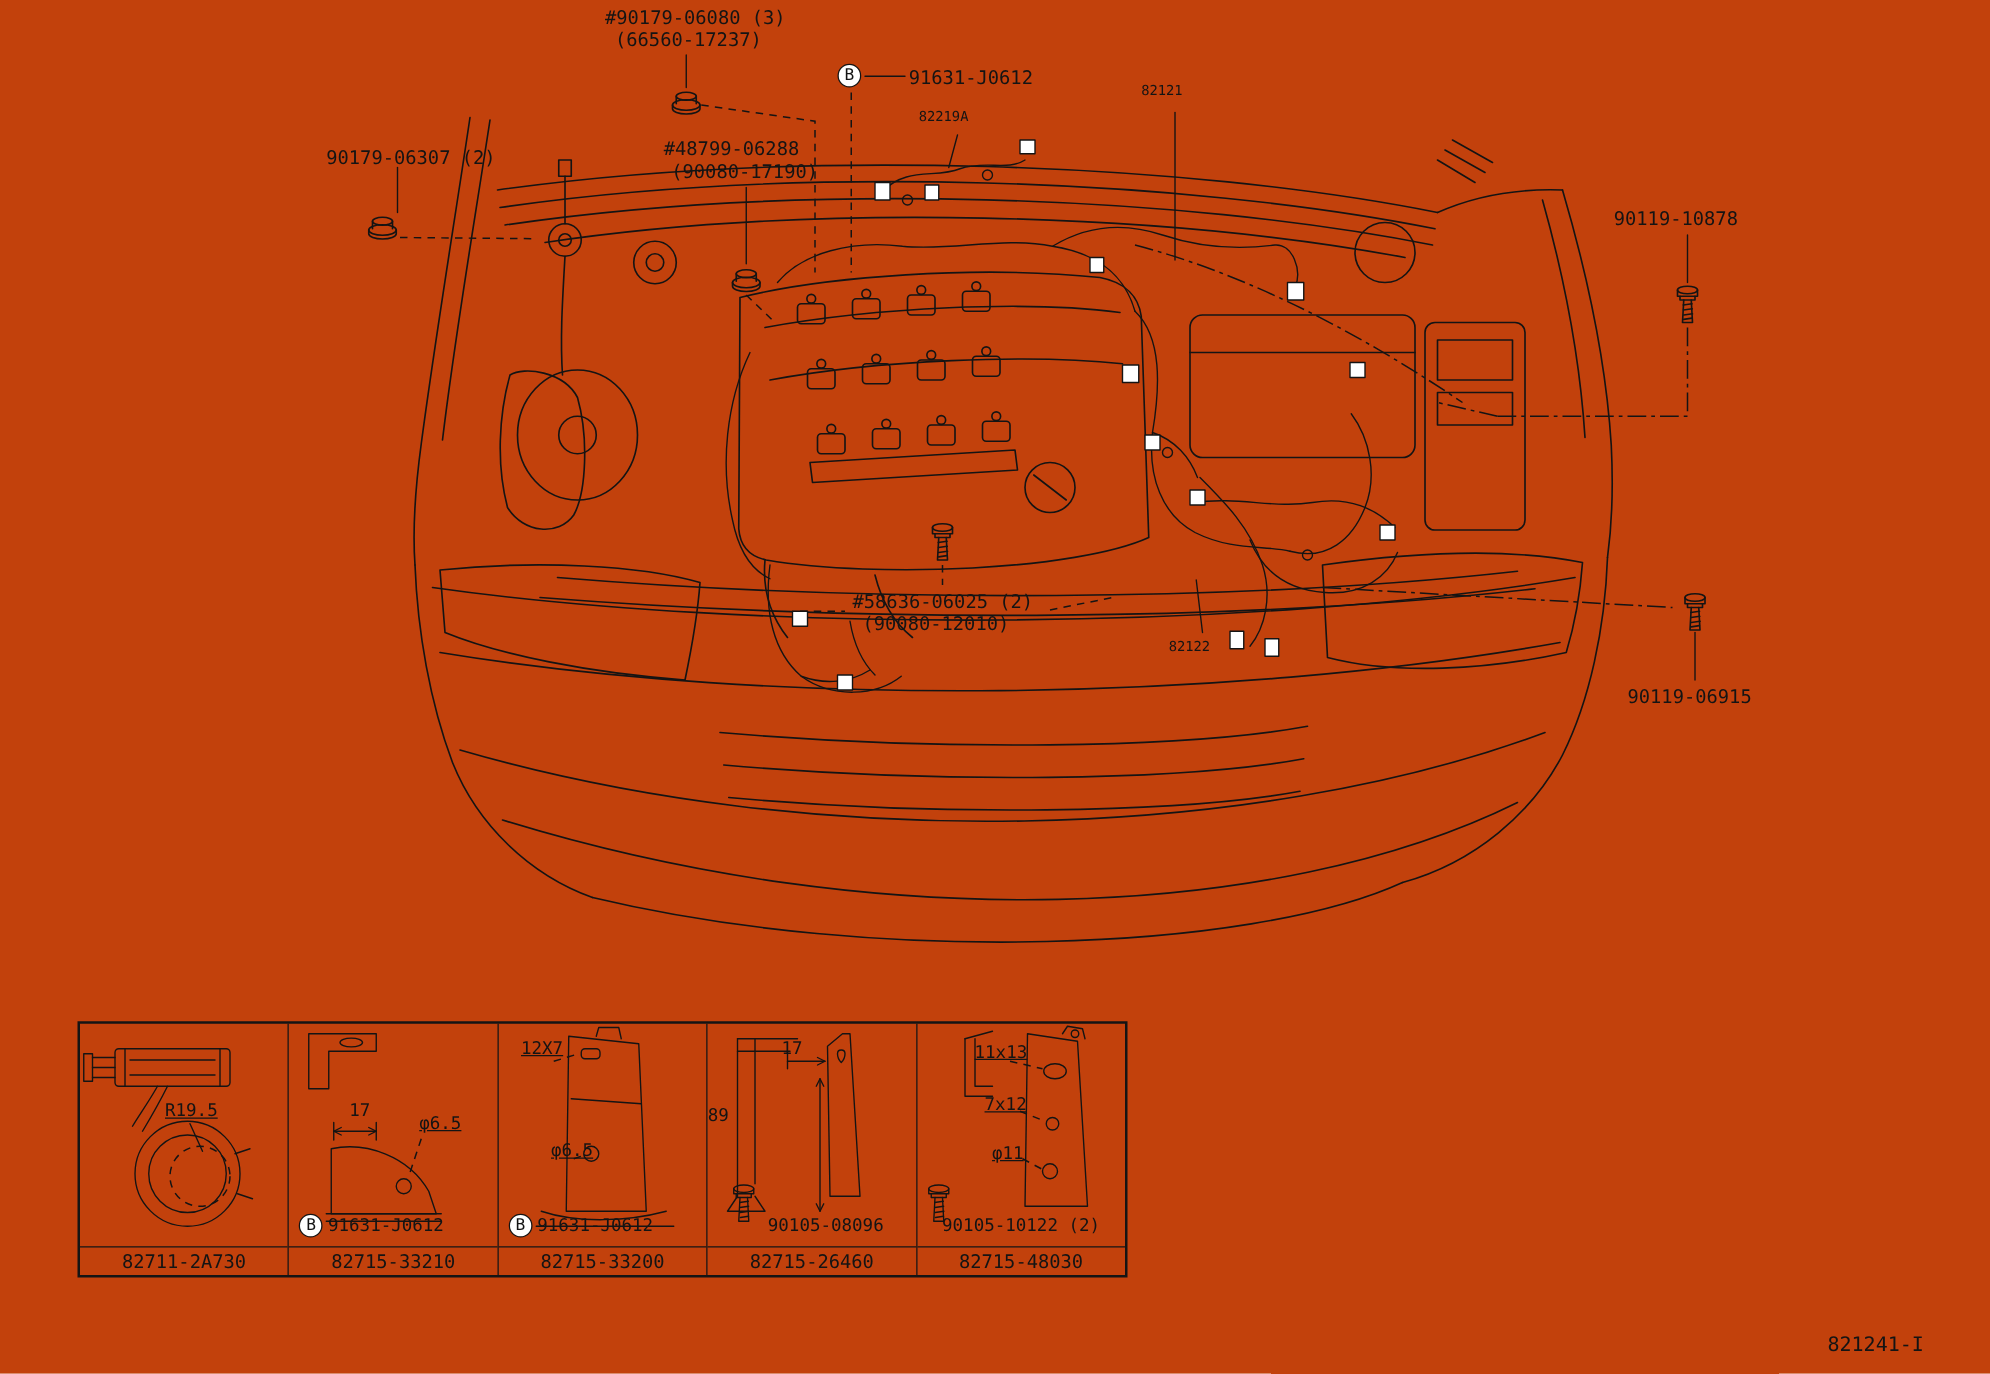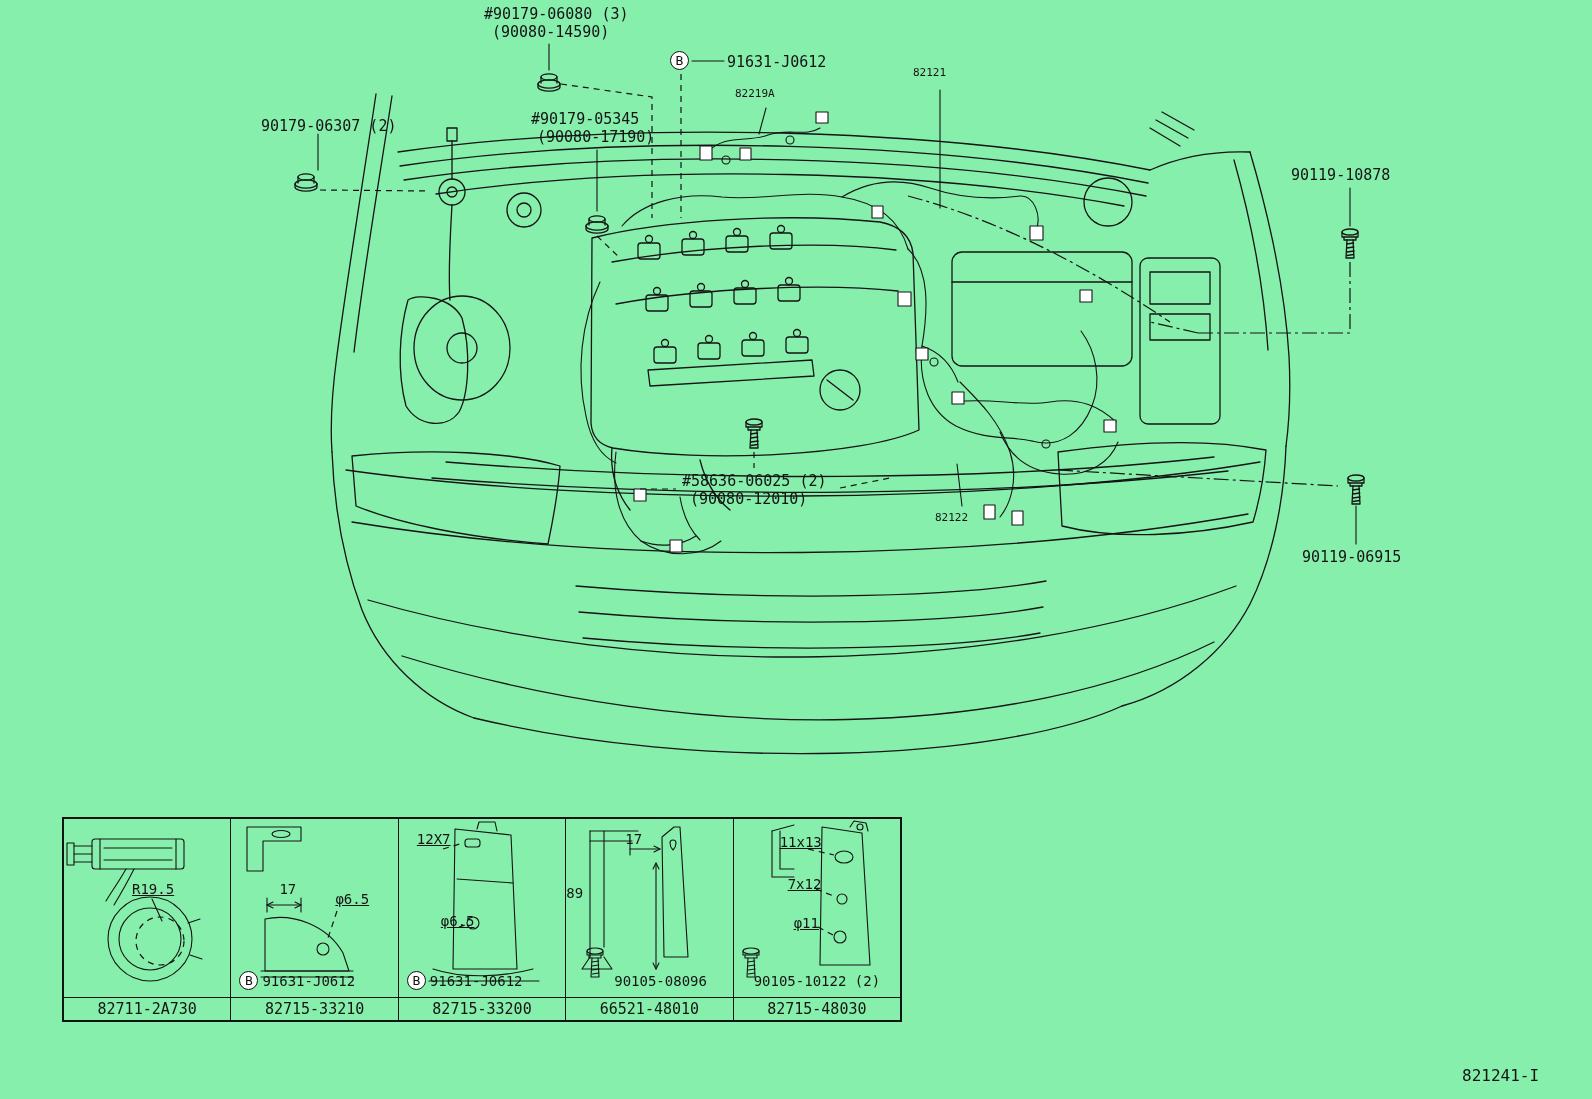--- a/index.html
+++ b/index.html
@@ -1,16 +1,16 @@
 <!DOCTYPE html>
 <html><head>
 <meta charset="utf-8">
 <style>
   html,body{margin:0;padding:0;background:#fff;}
-  #canvas{position:relative;width:1592px;height:1099px;background:#86efac;overflow:hidden;
+  #canvas{position:relative;width:1592px;height:1099px;background:#c2410c;overflow:hidden;
           font-family:"DejaVu Sans Mono",monospace;color:#141414;}
   #art,#art2{position:absolute;left:0;top:0;}
   .ln{stroke:#141414;fill:none;stroke-width:1.3;stroke-linecap:round;stroke-linejoin:round;}
   .thin{stroke-width:1.1;}
   .wht{fill:#fff;}
   .leader{stroke:#141414;fill:none;stroke-width:1.2;stroke-dasharray:6 5;}
   .dashdot{stroke:#141414;fill:none;stroke-width:1.2;stroke-dasharray:15 4 3 4;}
   .lbl{position:absolute;font-size:15px;line-height:1.2;white-space:nowrap;color:#141414;}
   .lbl.big{font-size:11px;}
   .badge{position:absolute;width:19px;height:19px;border:1.6px solid #141414;border-radius:50%;
@@ -197,31 +197,31 @@
 
     <g class="dashdot">
       <path d="M1350,262 L1350,333 L1198,333"></path>
       <path d="M1198,333 L1150,322"></path>
       <path d="M908,196 C1000,220 1090,268 1170,322"></path>
       <path d="M1058,470 L1338,486"></path>
     </g>
   </svg>
 
   <div class="lbl" style="left:484px;top:5px">#90179-06080 (3)</div>
-  <div class="lbl" style="left:492px;top:23px">(90080-14590)</div>
+  <div class="lbl" style="left:492px;top:23px">(66560-17237)</div>
 
   <div class="badge" style="left:670px;top:51px">B</div>
   <div class="lbl" style="left:727px;top:53px">91631-J0612</div>
 
   <div class="lbl big" style="left:735px;top:87px">82219A</div>
   <div class="lbl big" style="left:913px;top:66px">82121</div>
 
   <div class="lbl" style="left:261px;top:117px">90179-06307 (2)</div>
 
-  <div class="lbl" style="left:531px;top:110px">#90179-05345</div>
+  <div class="lbl" style="left:531px;top:110px">#48799-06288</div>
   <div class="lbl" style="left:537px;top:128px">(90080-17190)</div>
 
   <div class="lbl" style="left:1291px;top:166px">90119-10878</div>
 
   <div class="lbl" style="left:682px;top:472px">#58636-06025 (2)</div>
   <div class="lbl" style="left:690px;top:490px">(90080-12010)</div>
 
   <div class="lbl big" style="left:935px;top:511px">82122</div>
 
   <div class="lbl" style="left:1302px;top:548px">90119-06915</div>
@@ -308,21 +308,21 @@
             <path d="M1,4 V8 H17 V4"></path>
             <path d="M3,8 V11 H15 V8"></path>
             <path d="M6,11 L5,30 H13 L12,11"></path>
             <path d="M5.7,15 L12.7,14 M5.9,19 L12.9,18 M6.1,23 L13.1,22 M6.3,27 L12.8,26"></path>
           </g>
         </g>
       </svg>
       <span class="ann" style="left:59px;top:12px">17</span>
       <span class="ann" style="left:0;top:66px">89</span>
       <span class="hw" style="left:48px;top:154px">90105-08096</span>
-      <div class="tlabel">66521-48010</div>
+      <div class="tlabel">82715-26460</div>
     </div>
 
     <div class="tcol">
       <svg class="cellart" width="168" height="183" viewBox="0 0 168 183">
         <g class="ln thin">
           <path d="M38,12 V58 M38,58 H60 M46,12 V50 M46,50 H60"></path>
           <path d="M38,12 L60,6"></path>
           <path d="M88,8 L128,14 L136,146 L86,146 Z"></path>
           <ellipse cx="110" cy="38" rx="9" ry="6"></ellipse>
           <circle cx="108" cy="80" r="5"></circle>

